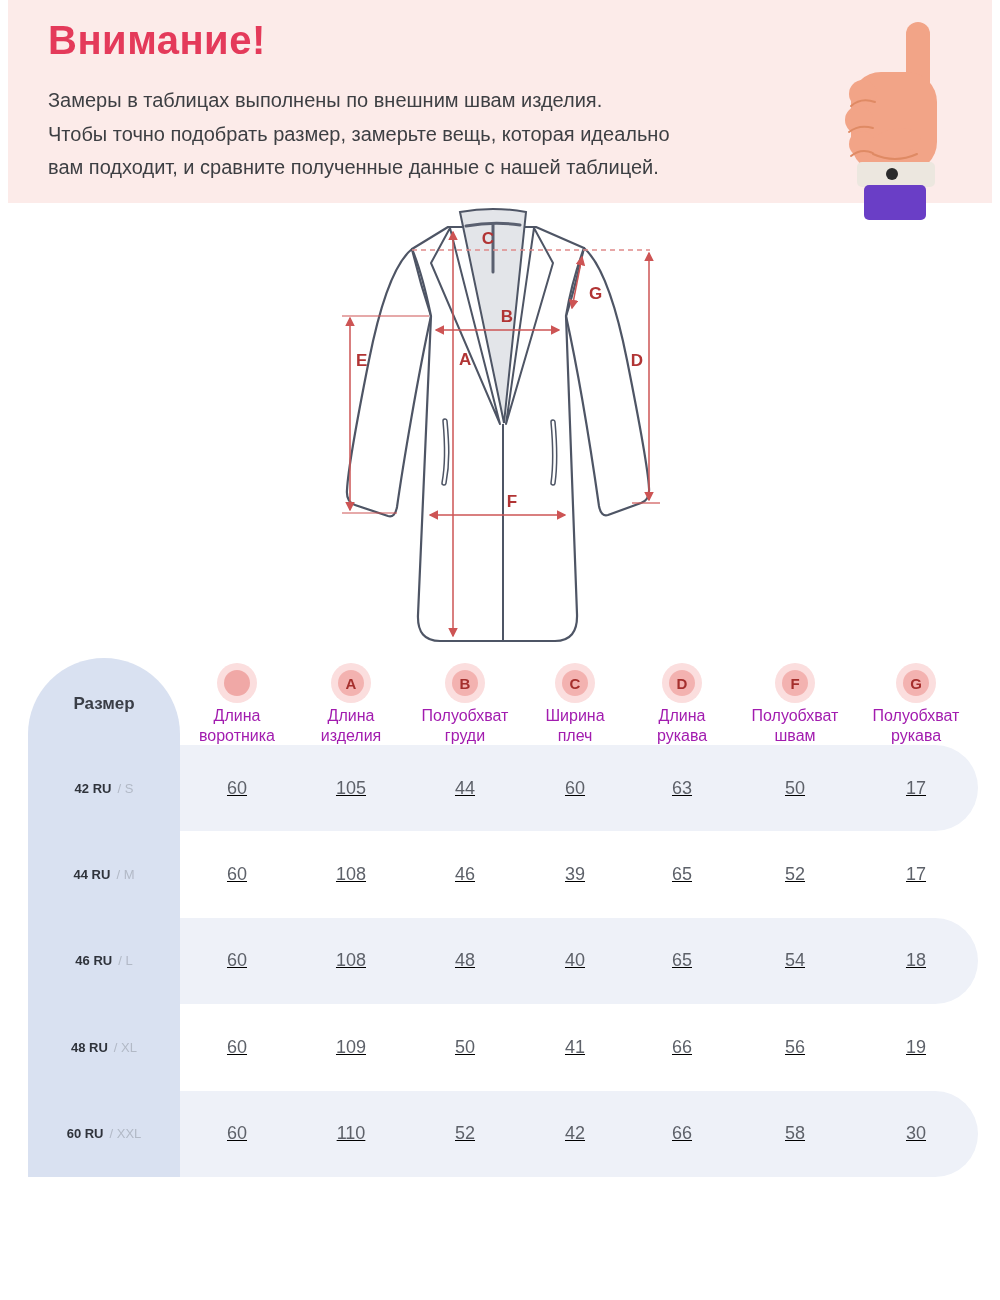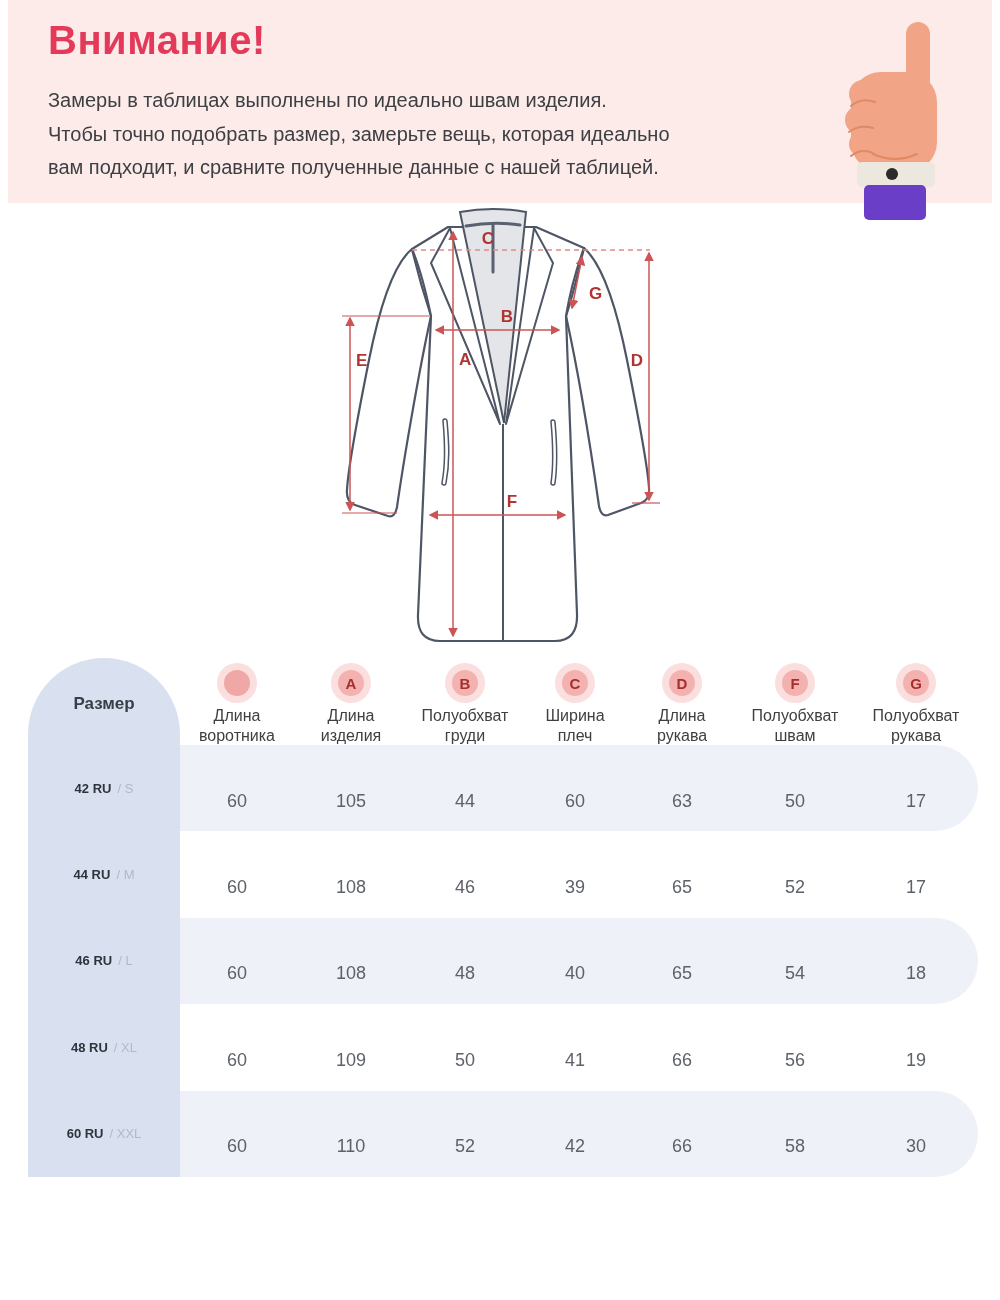--- a/index.html
+++ b/index.html
@@ -24,43 +24,43 @@
   .size-head{position:absolute;left:28px;top:694px;width:152px;text-align:center;
              font-size:17px;font-weight:700;color:#3a3e47;}
 
   .gridcols{display:grid;grid-template-columns:114px 114px 114px 106px 108px 118px 124px;}
   .thead{position:absolute;left:180px;top:660px;width:798px;}
   .hcell{text-align:center;}
   .circ{width:26px;height:26px;border-radius:50%;background:#f3b2b0;margin:10px auto 0;
         box-shadow:0 0 0 7px #fbdede;display:flex;align-items:center;justify-content:center;
         font-size:15px;font-weight:700;color:#a52f2d;}
   .circ.empty{background:#f0a8a6;}
-  .hlabel{width:92px;margin:10px auto 0;font-size:16px;line-height:20px;color:#404040;}
+  .hlabel{width:92px;margin:10px auto 0;font-size:16px;line-height:20px;color:#a21caf;}
 
   .rows{position:absolute;left:0;top:745px;width:978px;}
   .trow{position:relative;height:86.4px;}
   .trow.striped::before{content:"";position:absolute;left:180px;top:0;bottom:0;width:798px;
         background:#eef1f8;border-radius:0 44px 44px 0;}
   .rlabel{position:absolute;left:28px;top:0;width:152px;height:100%;
           display:flex;align-items:center;justify-content:center;font-size:13px;color:#2f333b;}
   .rlabel b{font-weight:700;color:#2f333b;}
   .rlabel .lt{color:#b2b9c6;font-weight:400;margin-left:6px;}
   .rlabel .lt::before{content:"/ ";}
-  .cells{position:absolute;left:180px;top:13px;width:798px;height:100%;}
+  .cells{position:absolute;left:180px;top:0;width:798px;height:100%;text-decoration:underline;}
   .cell{display:flex;align-items:center;justify-content:center;font-size:18px;color:#5d6169;}
 </style>
 </head>
 <body>
 
 <div id="page">
 
   <div class="banner">
     <div class="banner-title">Внимание!</div>
     <div class="banner-text">
-      <div>Замеры в таблицах выполнены по идеально швам изделия.</div>
+      <div>Замеры в таблицах выполнены по внешним швам изделия.</div>
       <div>Чтобы точно подобрать размер, замерьте вещь, которая идеально</div>
       <div>вам подходит, и сравните полученные данные с нашей таблицей.</div>
     </div>
     <svg class="hand" viewBox="0 0 105 206" aria-hidden="true">
       <rect x="63" y="8" width="24" height="118" rx="12" fill="#f2a487"></rect>
       <rect x="8" y="58" width="86" height="100" rx="30" fill="#f2a487"></rect>
       <circle cx="20" cy="80" r="14" fill="#f2a487"></circle>
       <circle cx="16" cy="106" r="14" fill="#f2a487"></circle>
       <circle cx="19" cy="130" r="13" fill="#f2a487"></circle>
       <path d="M8,92 q10,-9 24,-4" stroke="#df8a64" stroke-width="2" fill="none" stroke-linecap="round"></path>

